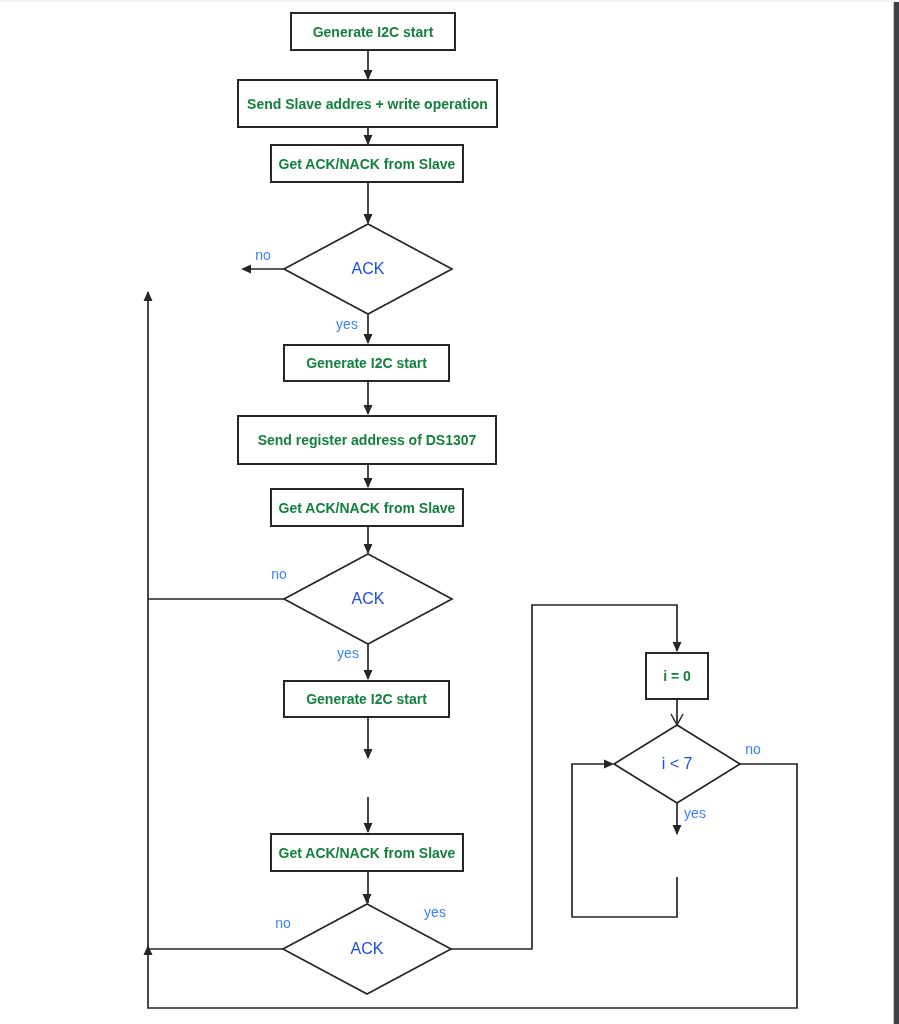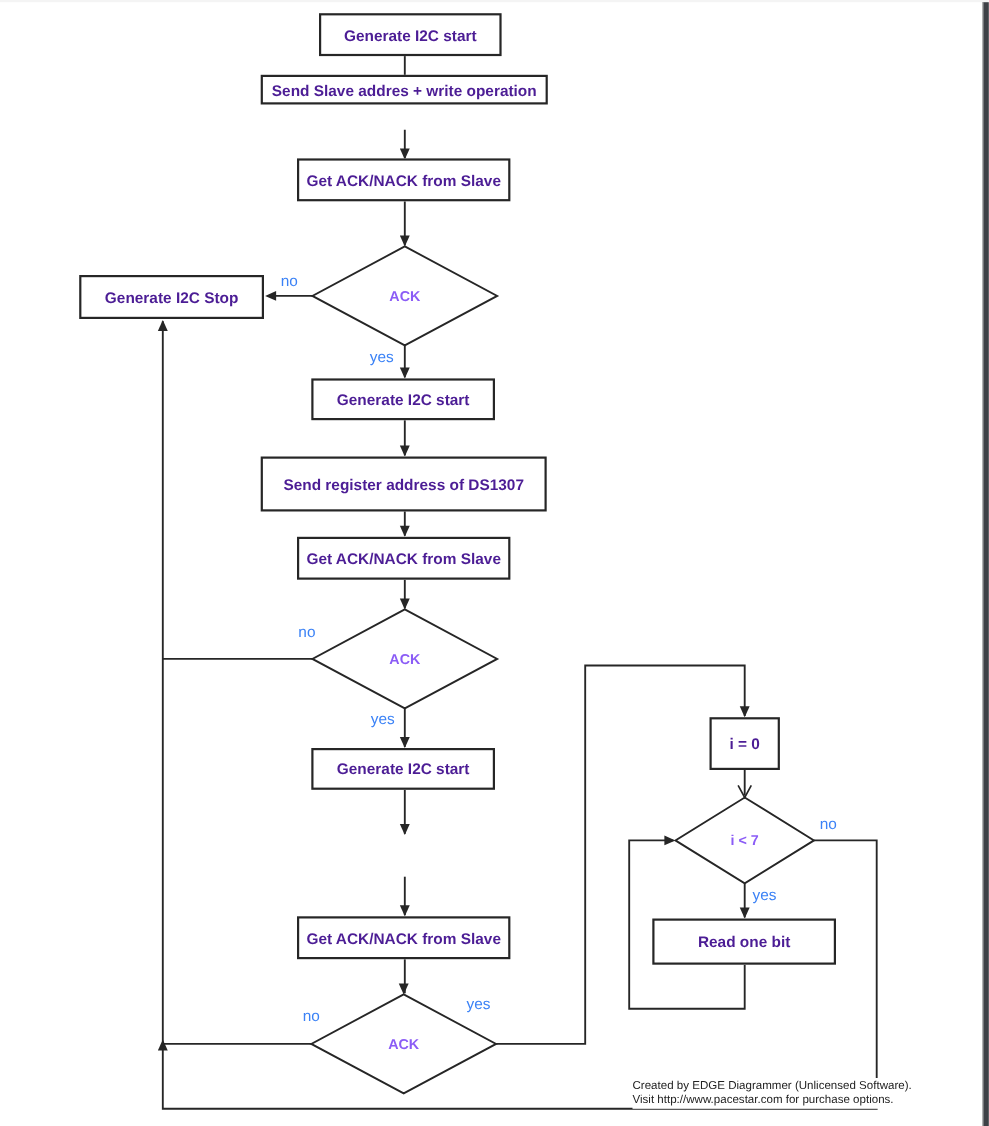--- a/index.html
+++ b/index.html
@@ -11,25 +11,25 @@
   }
   .page {
     position:absolute; left:0; top:0; width:899px; height:1024px;
     background:#ffffff; border-top:2px solid #f4f4f4; box-sizing:border-box;
   }
   svg.canvas { position:absolute; left:0; top:0; z-index:1; }
   .node {
     position:absolute; background:#ffffff; border:2px solid #262626;
     display:flex; align-items:center; justify-content:center;
     z-index:2; box-sizing:border-box;
-    font-weight:bold; font-size:14px; color:#4c1d95; white-space:nowrap;
+    font-weight:bold; font-size:14px; color:#15803d; white-space:nowrap;
   }
   .dlabel {
     position:absolute; z-index:3; transform:translate(-50%,-50%);
-    font-weight:bold; font-size:13px; color:#8b5cf6; white-space:nowrap;
+    font-weight:normal; font-size:16px; color:#1d4ed8; white-space:nowrap;
   }
   .branch {
     position:absolute; z-index:3; transform:translate(-50%,-50%);
     font-size:14px; color:#3b82f6; white-space:nowrap;
   }
   .footer {
     position:absolute; left:575px; top:978px; z-index:4;
     background:#ffffff; font-size:10.5px; line-height:12.5px;
     color:#222222; padding:1px 2px 2px 0; white-space:nowrap;
   }
@@ -88,60 +88,54 @@
       <polygon points="677,833 672.5,823 681.5,823"></polygon>
       <polygon points="614,762 604,757.5 604,766.5"></polygon>
       <polygon points="148,943 143.5,953 152.5,953"></polygon>
       <polygon points="148,289 143.5,299 152.5,299"></polygon>
       <path d="M671 712 L677 723 L683 712" fill="none" stroke="#262626" stroke-width="1.5"></path>
     </g>
   </svg>
 
   <div class="node" style="left:290px; top:10px; width:166px; height:39px">Generate I2C start</div>
 
-  <div class="node" style="left:237px; top:66px; width:261px; height:27px">Send Slave addres + write operation</div>
+  <div class="node" style="left:237px; top:77px; width:261px; height:49px">Send Slave addres + write operation</div>
 
   <div class="node" style="left:270px; top:142px; width:194px; height:39px">Get ACK/NACK from Slave</div>
 
   <div class="dlabel" style="left:368px; top:267px">ACK</div>
 
-  <div class="node" style="left:72px; top:248px; width:168px; height:40px">Generate I2C Stop</div>
 
   <div class="node" style="left:283px; top:342px; width:167px; height:38px">Generate I2C start</div>
 
   <div class="node" style="left:237px; top:413px; width:260px; height:50px">Send register address of DS1307</div>
 
   <div class="node" style="left:270px; top:486px; width:194px; height:39px">Get ACK/NACK from Slave</div>
 
   <div class="dlabel" style="left:368px; top:597px">ACK</div>
 
   <div class="node" style="left:283px; top:678px; width:167px; height:38px">Generate I2C start</div>
 
 
   <div class="node" style="left:270px; top:831px; width:194px; height:39px">Get ACK/NACK from Slave</div>
 
   <div class="dlabel" style="left:367px; top:947px">ACK</div>
 
   <div class="node" style="left:645px; top:650px; width:64px; height:48px">i = 0</div>
 
   <div class="dlabel" style="left:677px; top:762px">i &lt; 7</div>
 
-  <div class="node" style="left:593px; top:833px; width:167px; height:42px">Read one bit</div>
 
   <div class="branch" style="left:263px; top:253px">no</div>
   <div class="branch" style="left:347px; top:322px">yes</div>
 
   <div class="branch" style="left:279px; top:572px">no</div>
   <div class="branch" style="left:348px; top:651px">yes</div>
 
   <div class="branch" style="left:283px; top:921px">no</div>
   <div class="branch" style="left:435px; top:910px">yes</div>
 
   <div class="branch" style="left:753px; top:747px">no</div>
   <div class="branch" style="left:695px; top:811px">yes</div>
 
-  <div class="footer">
-    <div>Created by EDGE Diagrammer (Unlicensed Software).</div>
-    <div>Visit http://www.pacestar.com for purchase options.</div>
-  </div>
 
   <div class="viewer-edge"></div>
 </div>
 
 </body></html>

